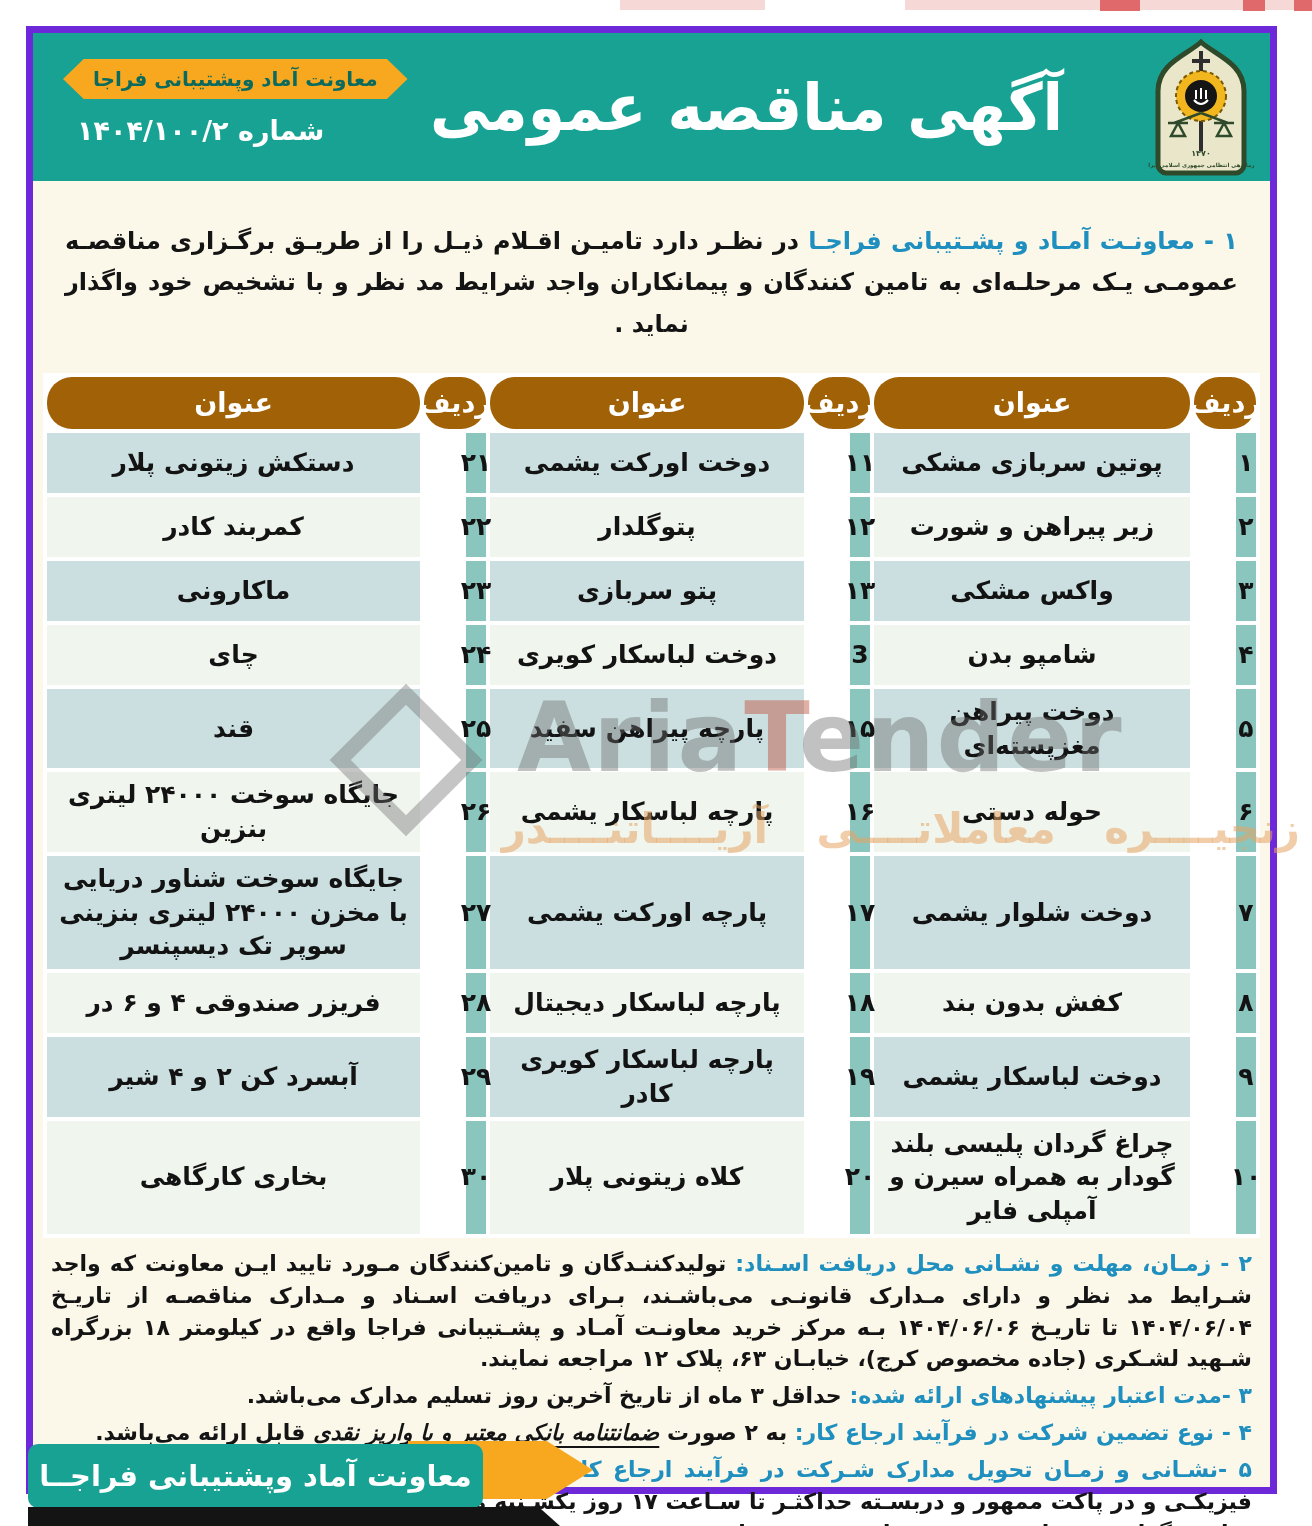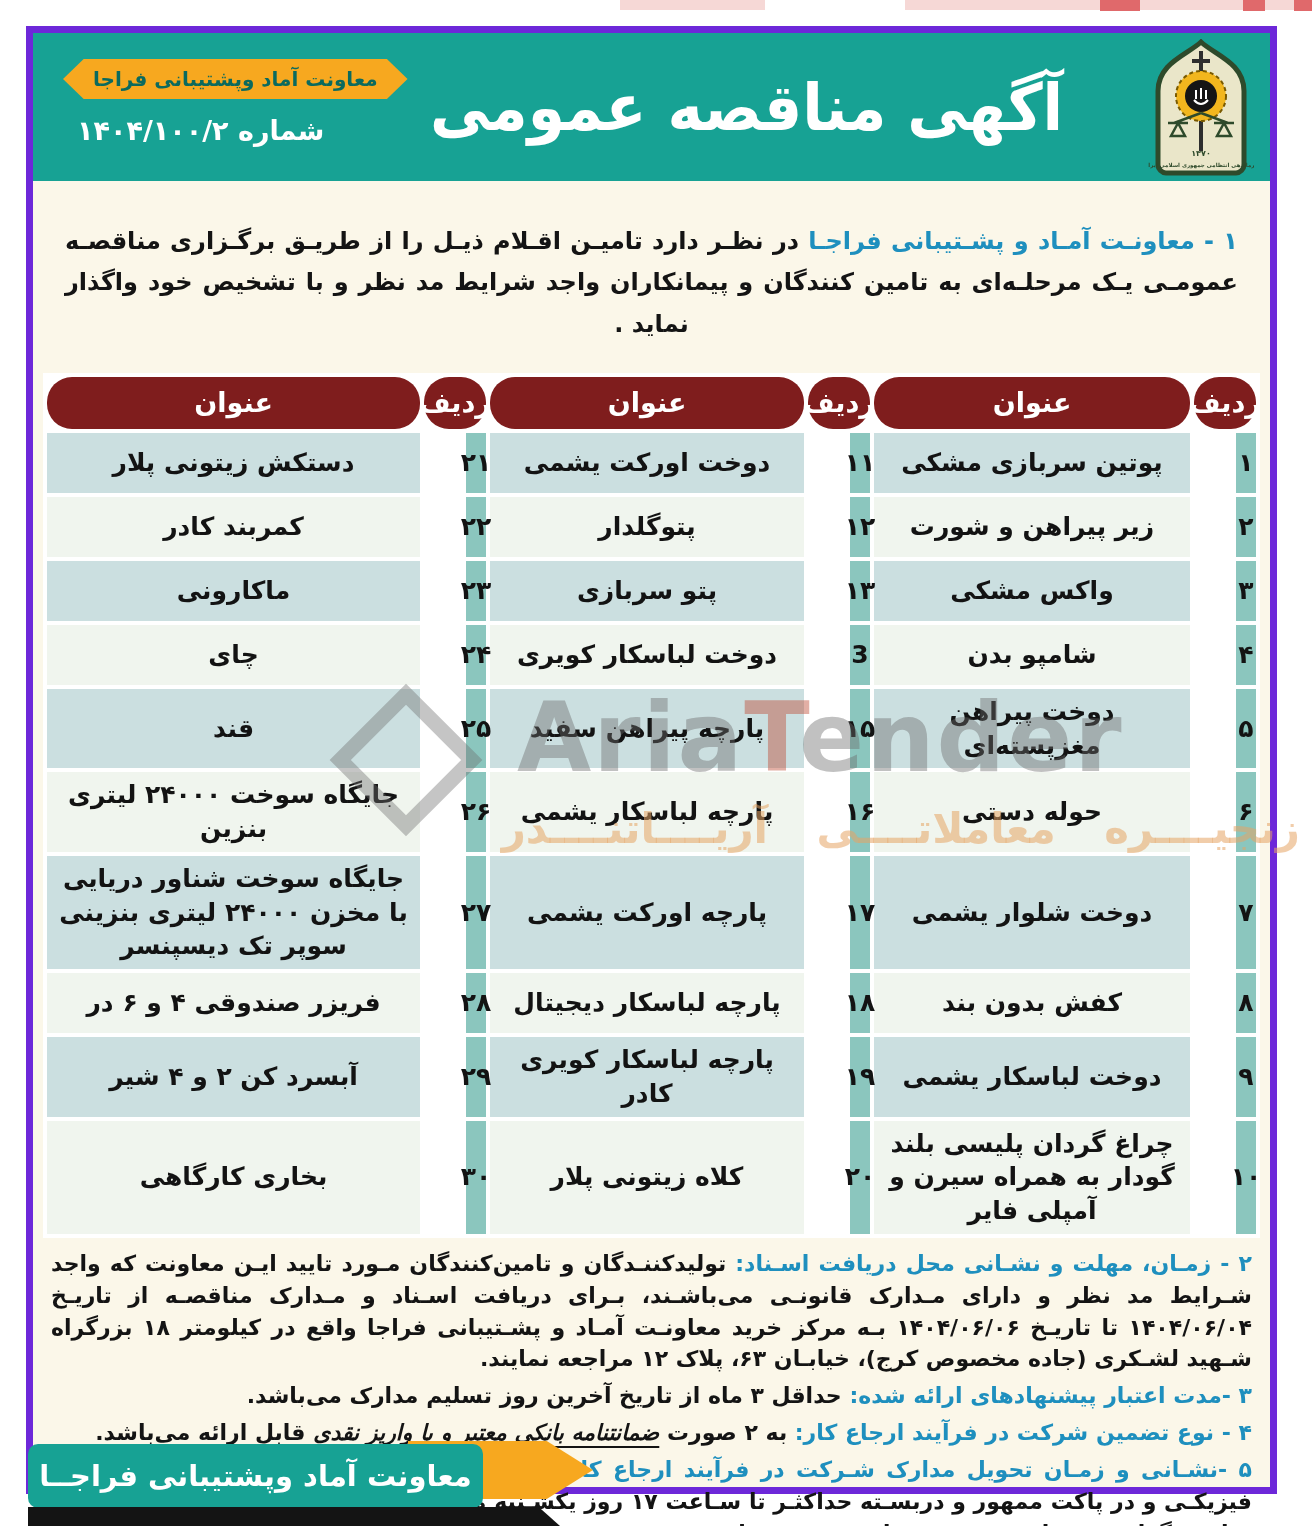--- a/index.html
+++ b/index.html
@@ -41,21 +41,21 @@
   .tender-table{
     margin:6px 10px 0;display:grid;direction:rtl;
     grid-template-columns:62px 316px 62px 314px 62px 1fr;
     gap:4px;background:#ffffff;padding:4px;
   }
   .cell{
     display:flex;align-items:center;justify-content:center;text-align:center;
     font-weight:bold;font-size:25px;color:#131313;min-height:60px;
     padding:6px 10px;box-sizing:border-box;direction:rtl;line-height:1.35;
   }
-  .th{background:#7f1d1d;color:#ffffff;font-size:27px;min-height:52px;border-radius:25px;}
+  .th{background:#a16207;color:#ffffff;font-size:27px;min-height:52px;border-radius:25px;}
   .num{background:#8BC6BE;margin-left:48px;}
   .t-odd{background:#CBDFE0;}
   .t-even{background:#F0F5EE;}
   
   .sections{padding:10px 18px 0;direction:rtl;}
   .sections p{
     margin:0 0 5px;font-size:22px;font-weight:bold;color:#141414;
     text-align:justify;line-height:1.45;
   }
   .u{text-decoration:underline;text-underline-offset:6px;font-style:italic;}

